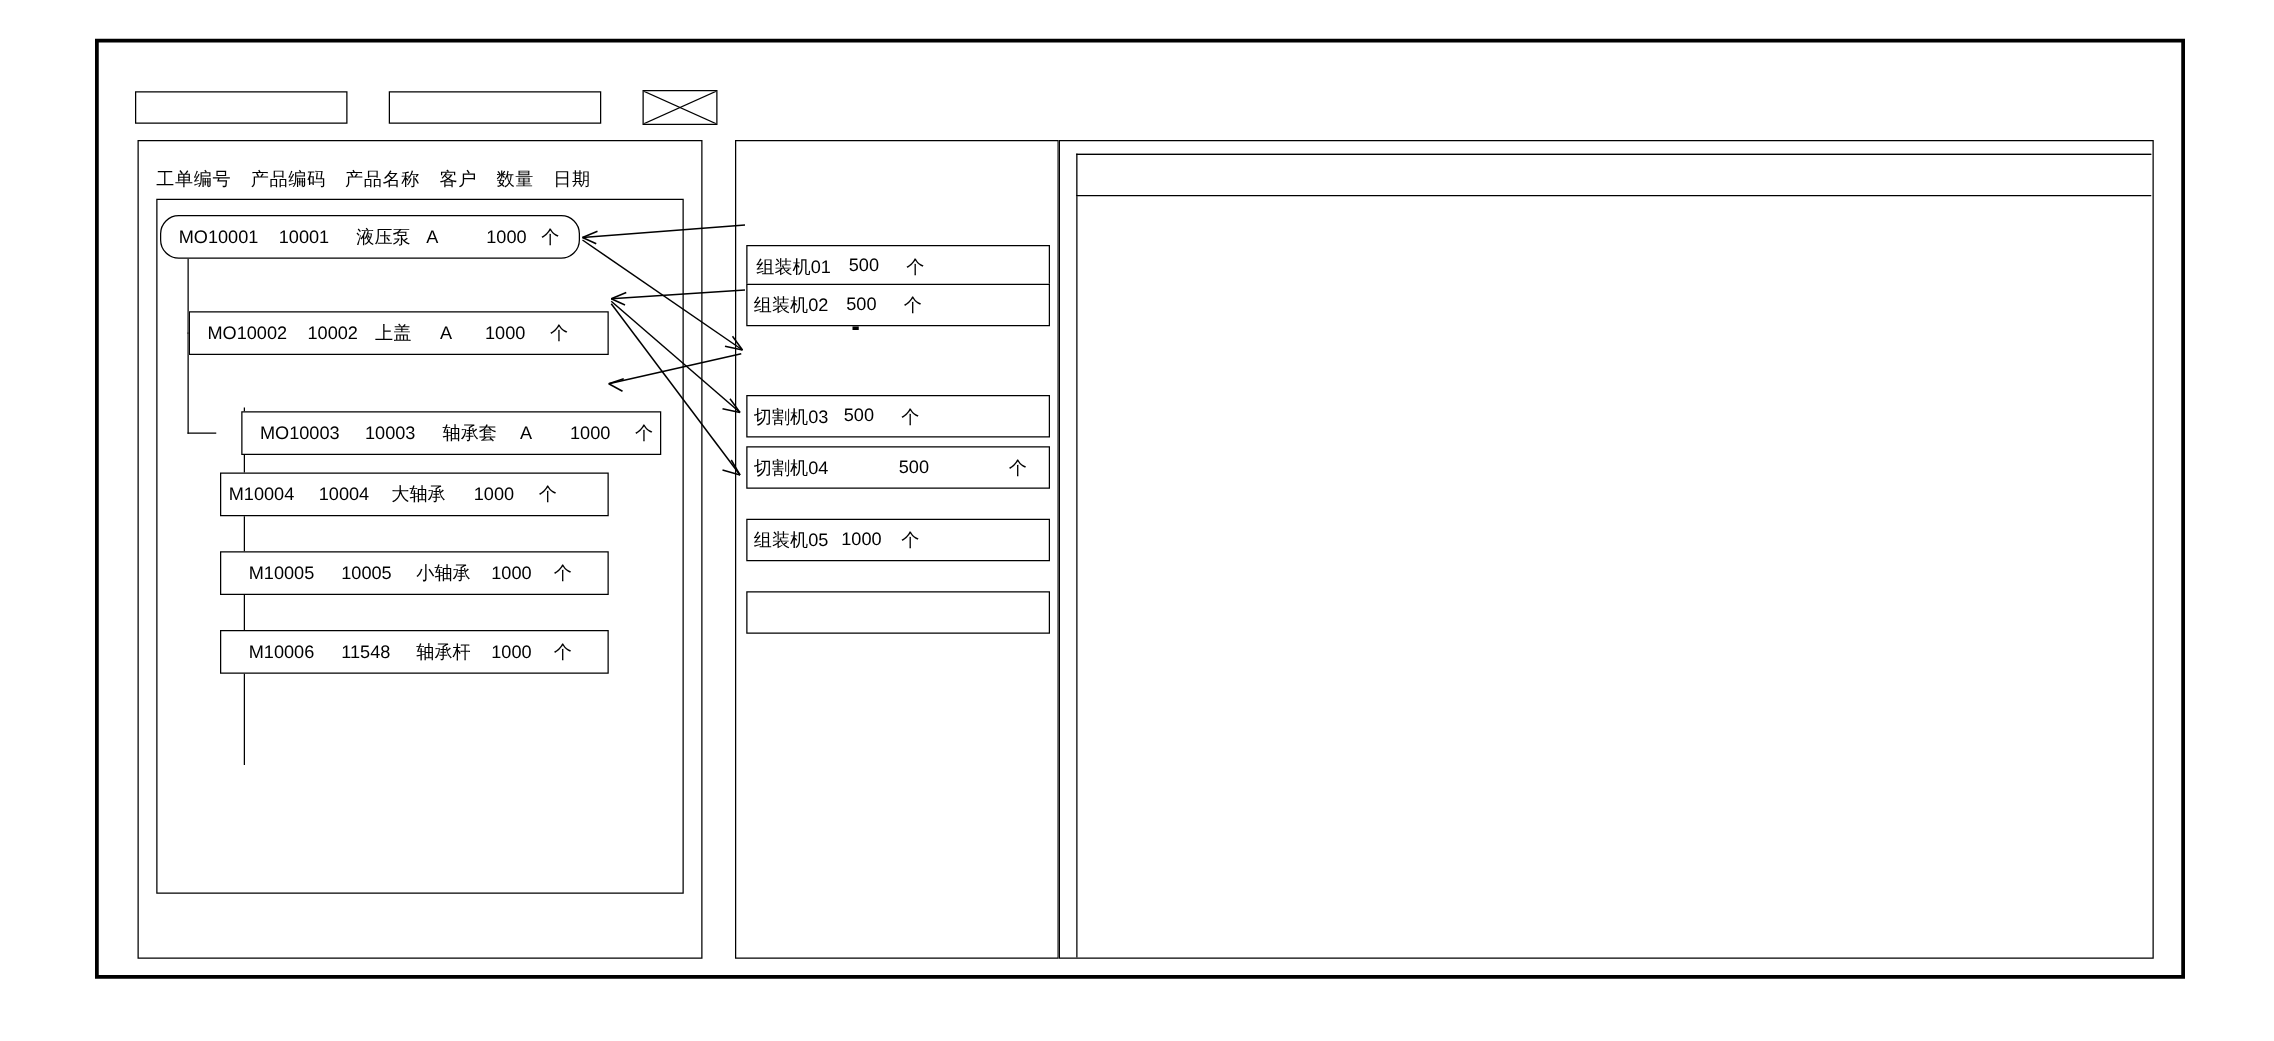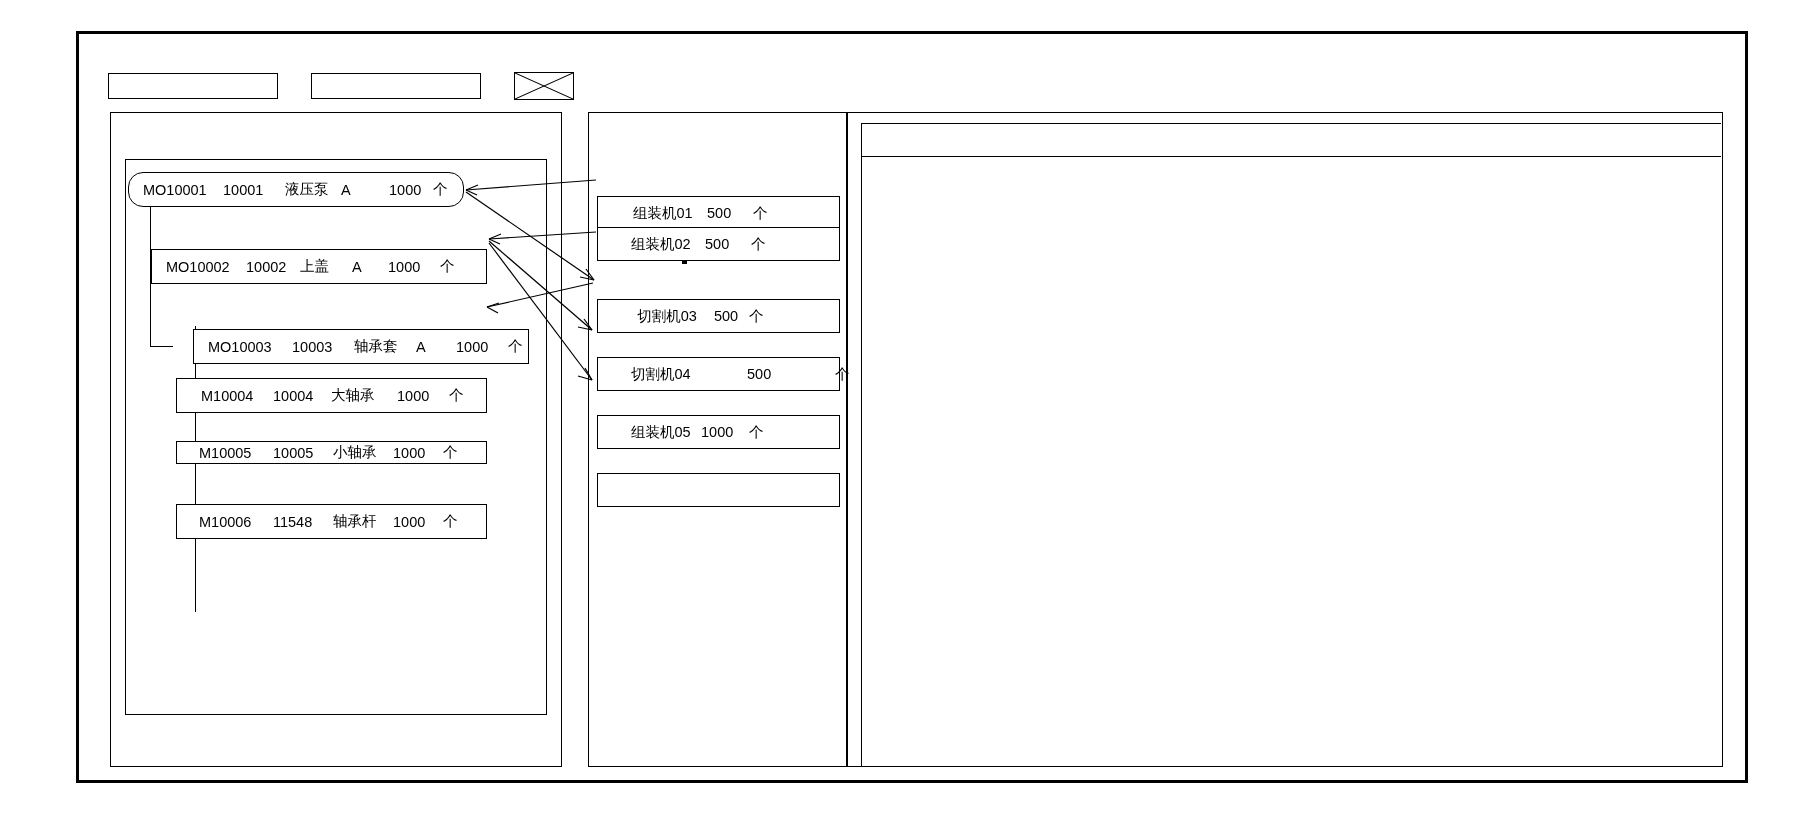--- a/index.html
+++ b/index.html
@@ -163,21 +163,20 @@
     height: 34px;
     border: 1px solid #000000;
     box-sizing: border-box;
     background: #ffffff;
     display: flex;
     align-items: center;
     font-size: 14.5px;
     white-space: nowrap;
     color: #000;
     z-index: 3;
-    padding-left: 28px;
   }
   .mchip .cell { display:inline-block; }
 
   
   .arrow-layer {
     position: absolute;
     left: 0; top: 0;
     width: 1819px;
     height: 833px;
     pointer-events: none;
@@ -197,20 +196,28 @@
     <div class="tb-img">
       <svg viewBox="0 0 60 28" preserveAspectRatio="none" aria-hidden="true">
         <line x1="0" y1="0" x2="60" y2="28" stroke="#000" stroke-width="1.1"></line>
         <line x1="60" y1="0" x2="0" y2="28" stroke="#000" stroke-width="1.1"></line>
       </svg>
     </div>
   </div>
 
   <div class="panel panel-left">
 
+    <div class="col-header">
+      <span>工单编号</span>
+      <span>产品编码</span>
+      <span>产品名称</span>
+      <span>客户</span>
+      <span>数量</span>
+      <span>日期</span>
+    </div>
 
     <div class="tree-box"></div>
 
     <div class="tl-v" style="left:39px; top:94px; height:140px;"></div>
     <div class="tl-h" style="left:39px; top:153px; width:23px;"></div>
     <div class="tl-h" style="left:39px; top:233px; width:23px;"></div>
 
     <div class="tl-v" style="left:84px; top:213px; height:286px;"></div>
     <div class="tl-h" style="left:84px; top:282px; width:22px;"></div>
     <div class="tl-h" style="left:84px; top:345px; width:22px;"></div>
@@ -236,29 +243,29 @@
 
     <div class="node" style="left:38px; top:216px; width:336px; height:35px; padding-left:14px;margin-left:44px;">
       <span class="cell" style="min-width:84px">MO10003</span>
       <span class="cell" style="min-width:62px">10003</span>
       <span class="cell" style="min-width:62px">轴承套</span>
       <span class="cell" style="min-width:40px">A</span>
       <span class="cell" style="min-width:52px">1000</span>
       <span class="cell">个</span>
     </div>
 
-    <div class="node" style="left:65px; top:265px; width:311px; height:35px; padding-left:24px;">
+    <div class="node" style="left:65px; top:265px; width:311px; height:35px; padding-left:6px;">
       <span class="cell" style="min-width:72px">M10004</span>
       <span class="cell" style="min-width:58px">10004</span>
       <span class="cell" style="min-width:66px">大轴承</span>
       <span class="cell" style="min-width:52px">1000</span>
       <span class="cell">个</span>
     </div>
 
-    <div class="node" style="left:65px; top:328px; width:311px; height:23px; padding-left:22px;">
+    <div class="node" style="left:65px; top:328px; width:311px; height:35px; padding-left:22px;">
       <span class="cell" style="min-width:74px">M10005</span>
       <span class="cell" style="min-width:60px">10005</span>
       <span class="cell" style="min-width:60px">小轴承</span>
       <span class="cell" style="min-width:50px">1000</span>
       <span class="cell">个</span>
     </div>
 
     <div class="node" style="left:65px; top:391px; width:311px; height:35px; padding-left:22px;">
       <span class="cell" style="min-width:74px">M10006</span>
       <span class="cell" style="min-width:60px">11548</span>
@@ -278,21 +285,21 @@
       <span class="cell" style="min-width:46px">500</span>
       <span class="cell">个</span>
     </div>
 
     <div class="mchip" style="top:114px;">
       <span class="cell" style="padding-left:5px; min-width:74px">组装机02</span>
       <span class="cell" style="min-width:46px">500</span>
       <span class="cell">个</span>
     </div>
 
-    <div class="mchip" style="top:186px;text-align:center;">
+    <div class="mchip" style="top:203px;">
       <span class="cell" style="padding-left:5px; min-width:72px">切割机03</span>
       <span class="cell" style="min-width:46px">500</span>
       <span class="cell">个</span>
     </div>
 
     <div class="mchip" style="top:244px;gap:46px;">
       <span class="cell" style="padding-left:5px; min-width:70px">切割机04</span>
       <span class="cell" style="min-width:42px">500</span>
       <span class="cell">个</span>
     </div>

